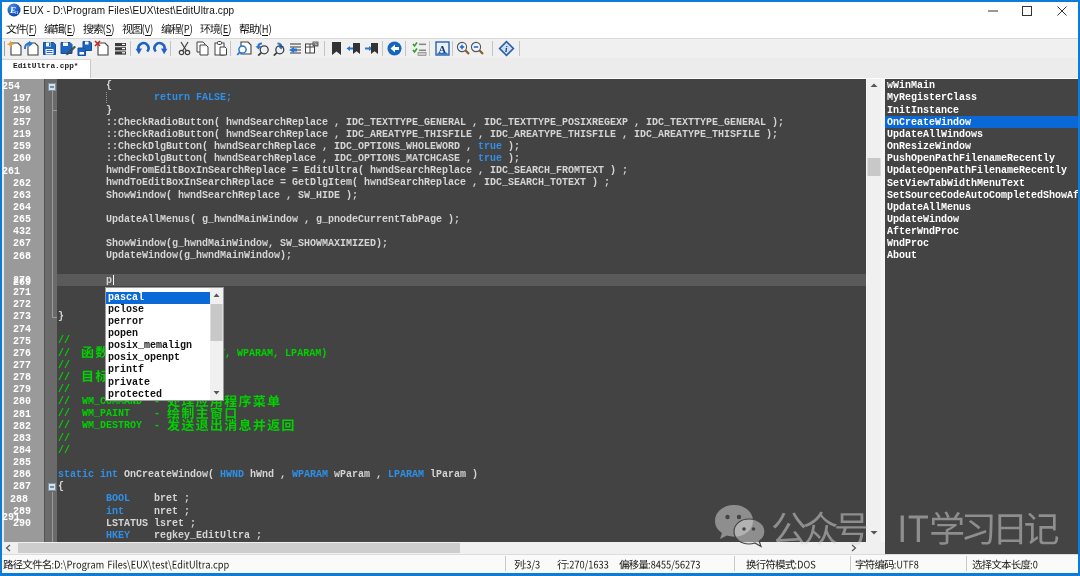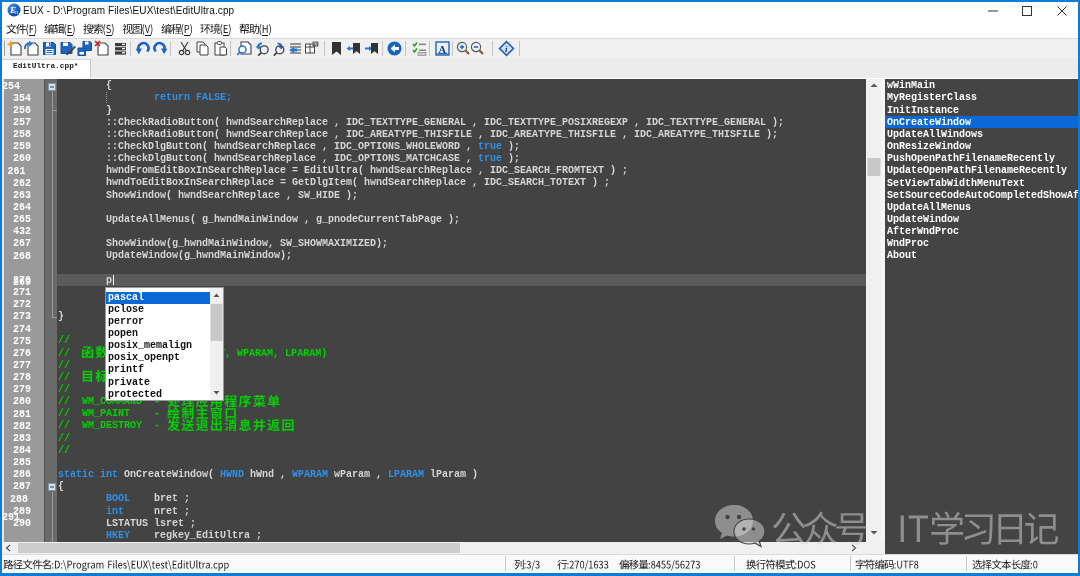--- a/index.html
+++ b/index.html
@@ -219,27 +219,27 @@
 <div class="abs" style="left:2px;top:58px;width:1076px;height:20px;background:#ececec"></div>
 <div class="abs" style="left:2px;top:59px;width:89px;height:19px;background:#fff;border-right:1px solid #c9c9c9;border-top:1px solid #d5d5d5;box-sizing:border-box"></div>
 <div class="abs mono" style="left:13px;top:62px;font-size:7.8px;color:#1a1a1a;font-weight:bold">EditUltra.cpp*</div>
 <div class="abs" style="left:2px;top:79px;width:864px;height:463px;background:#434343"></div>
 <div class="abs" style="left:2px;top:79px;width:42px;height:463px;background:#9a9a9a"></div>
 <div class="abs" style="left:43.5px;top:79px;width:1.5px;height:463px;background:#545454"></div>
 <div class="abs" style="left:45px;top:79px;width:11.5px;height:463px;background:#6a6a6a"></div>
 <div class="abs" style="left:56.5px;top:274.10px;width:809.5px;height:12.15px;background:#5a5a5a"></div>
 <div class="abs" style="left:2px;top:79px;width:1.5px;height:463px;background:#e8e8e8"></div>
 <div class="abs mono" style="left:2px;top:80.50px;width:29px;text-align:left;color:#ffffff;line-height:12.15px">254</div>
-<div class="abs mono" style="left:2px;top:92.65px;width:29px;text-align:right;color:#ffffff;line-height:12.15px">354</div>
+<div class="abs mono" style="left:2px;top:92.65px;width:29px;text-align:right;color:#ffffff;line-height:12.15px">197</div>
 <div class="abs mono" style="left:2px;top:104.80px;width:29px;text-align:right;color:#ffffff;line-height:12.15px">256</div>
 <div class="abs mono" style="left:2px;top:116.95px;width:29px;text-align:right;color:#ffffff;line-height:12.15px">257</div>
-<div class="abs mono" style="left:2px;top:129.10px;width:29px;text-align:right;color:#ffffff;line-height:12.15px">258</div>
+<div class="abs mono" style="left:2px;top:129.10px;width:29px;text-align:right;color:#ffffff;line-height:12.15px">219</div>
 <div class="abs mono" style="left:2px;top:141.25px;width:29px;text-align:right;color:#ffffff;line-height:12.15px">259</div>
 <div class="abs mono" style="left:2px;top:153.40px;width:29px;text-align:right;color:#ffffff;line-height:12.15px">260</div>
-<div class="abs mono" style="left:2px;top:165.55px;width:29px;text-align:center;color:#ffffff;line-height:12.15px">261</div>
+<div class="abs mono" style="left:2px;top:165.55px;width:29px;text-align:left;color:#ffffff;line-height:12.15px">261</div>
 <div class="abs mono" style="left:2px;top:177.70px;width:29px;text-align:right;color:#ffffff;line-height:12.15px">262</div>
 <div class="abs mono" style="left:2px;top:189.85px;width:29px;text-align:right;color:#ffffff;line-height:12.15px">263</div>
 <div class="abs mono" style="left:2px;top:202.00px;width:29px;text-align:right;color:#ffffff;line-height:12.15px">264</div>
 <div class="abs mono" style="left:2px;top:214.15px;width:29px;text-align:right;color:#ffffff;line-height:12.15px">265</div>
 <div class="abs mono" style="left:2px;top:226.30px;width:29px;text-align:right;color:#ffffff;line-height:12.15px">432</div>
 <div class="abs mono" style="left:2px;top:238.45px;width:29px;text-align:right;color:#ffffff;line-height:12.15px">267</div>
 <div class="abs mono" style="left:2px;top:250.60px;width:29px;text-align:right;color:#ffffff;line-height:12.15px">268</div>
 <div class="abs mono" style="left:2px;top:277px;width:29px;text-align:right;color:#ffffff;line-height:12.15px">269</div>
 <div class="abs mono" style="left:2px;top:274.90px;width:29px;text-align:right;color:#ffffff;line-height:12.15px">270</div>
 <div class="abs mono" style="left:2px;top:287.05px;width:29px;text-align:right;color:#ffffff;line-height:12.15px">271</div>

